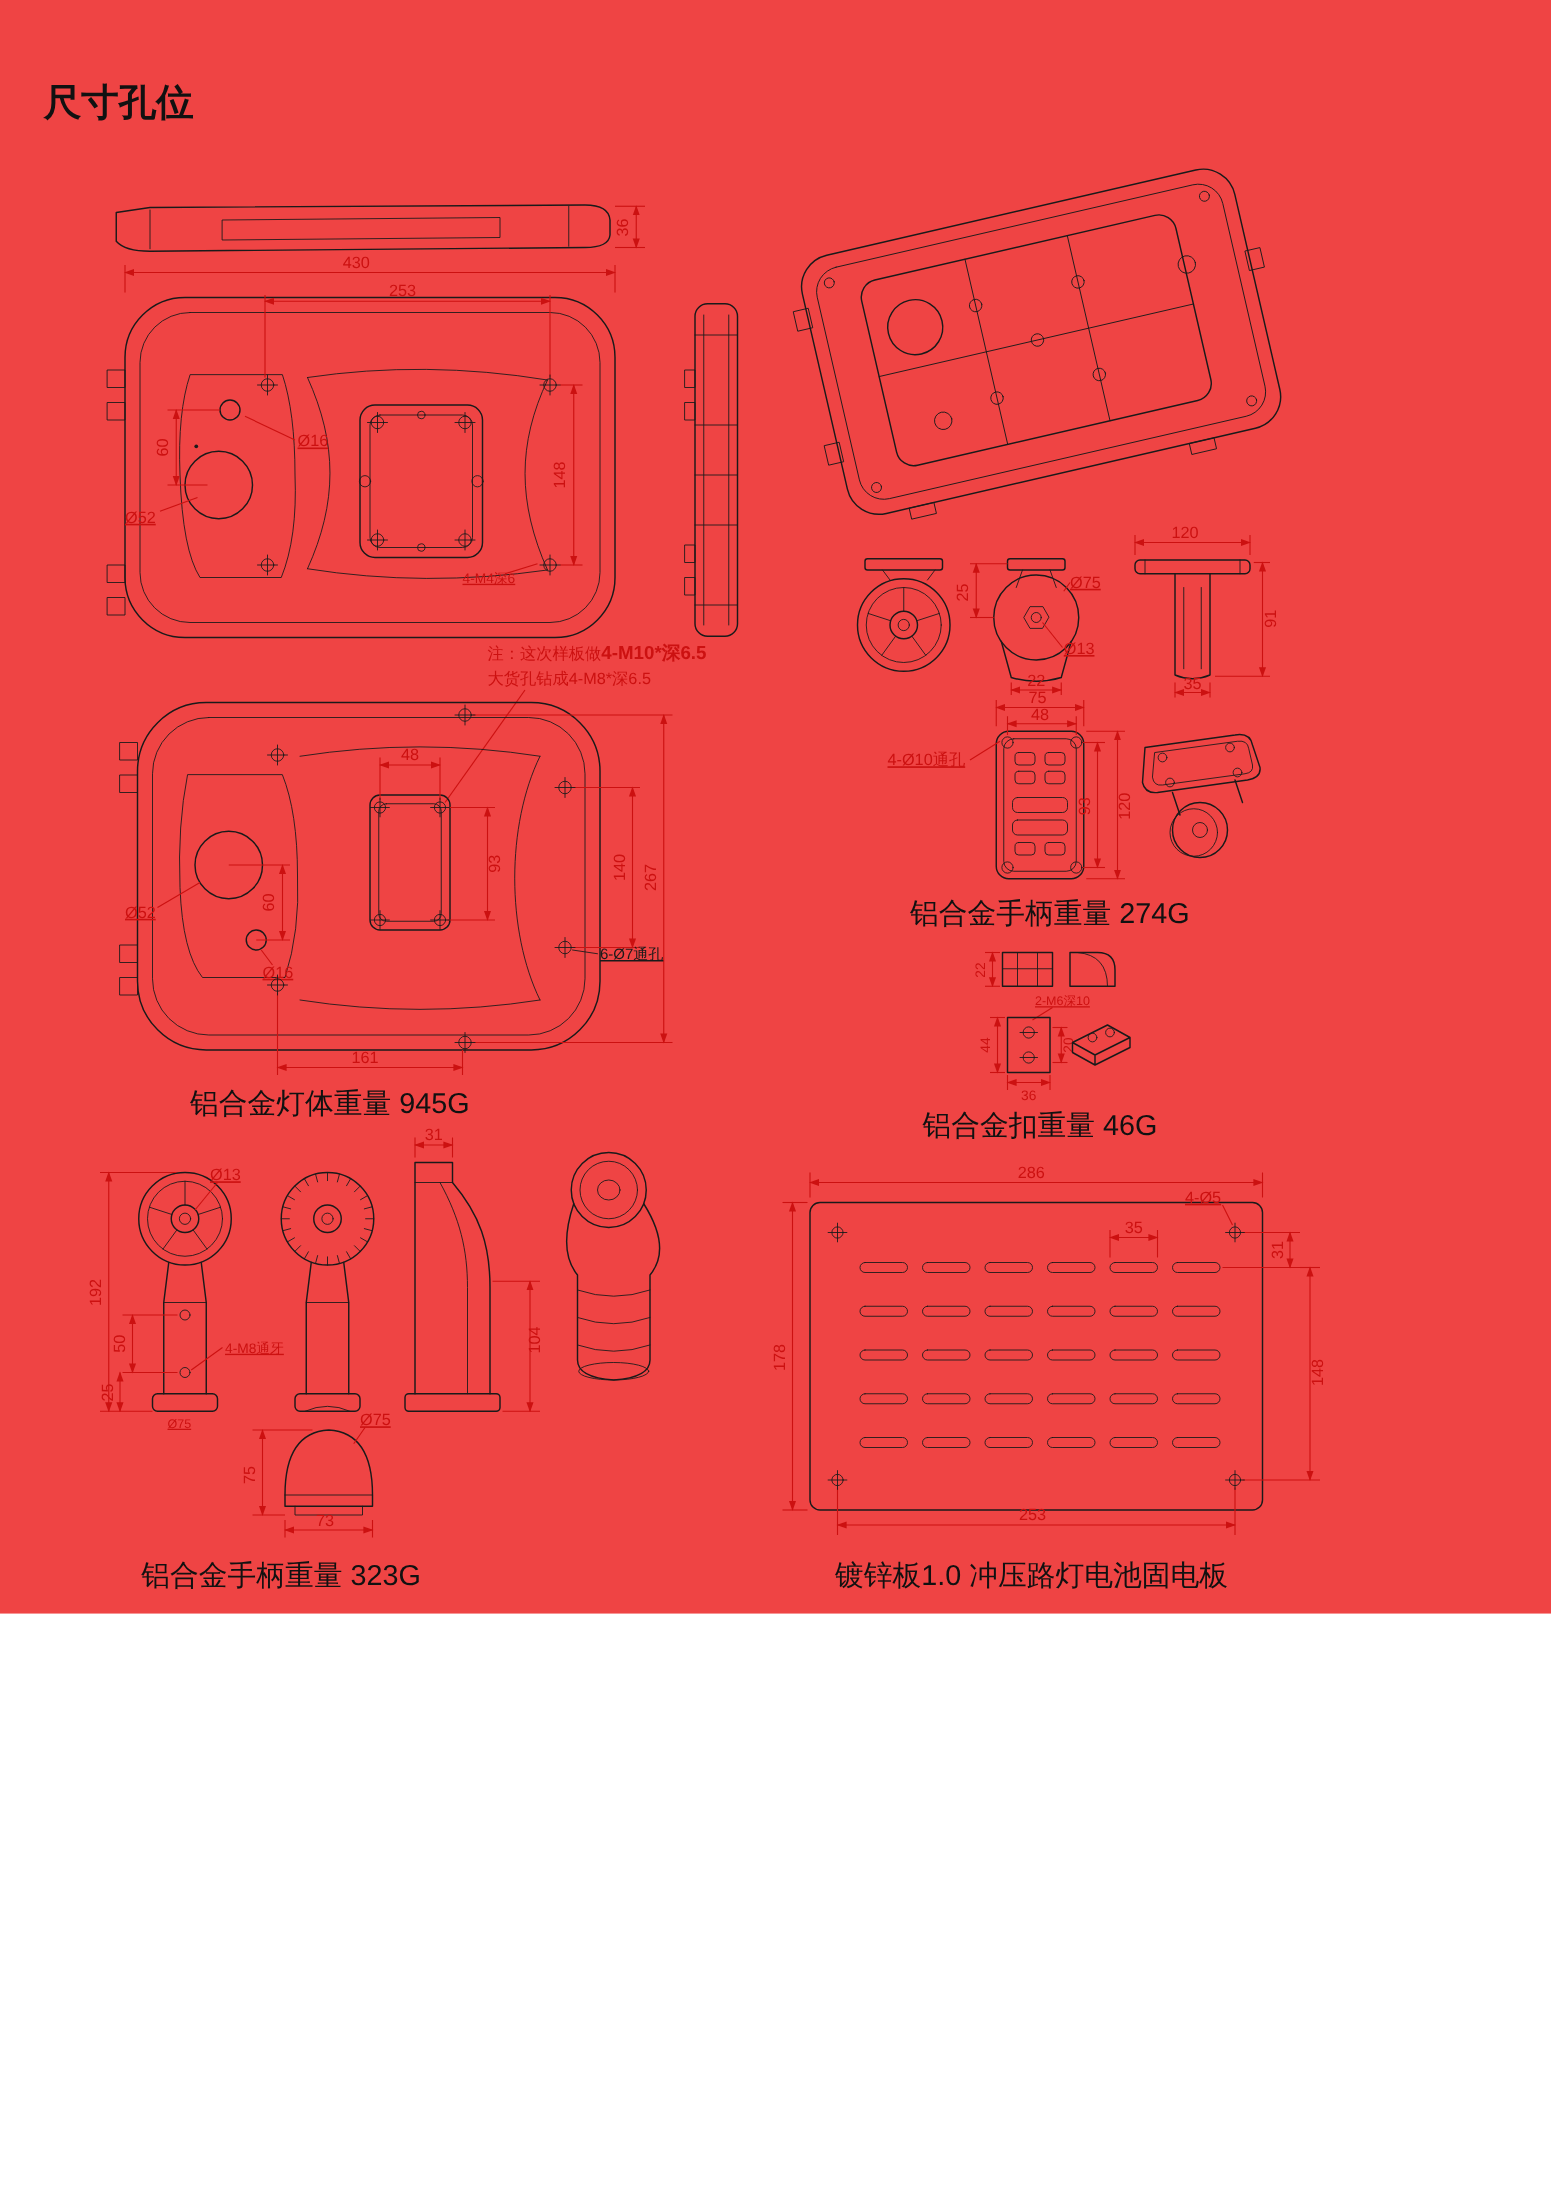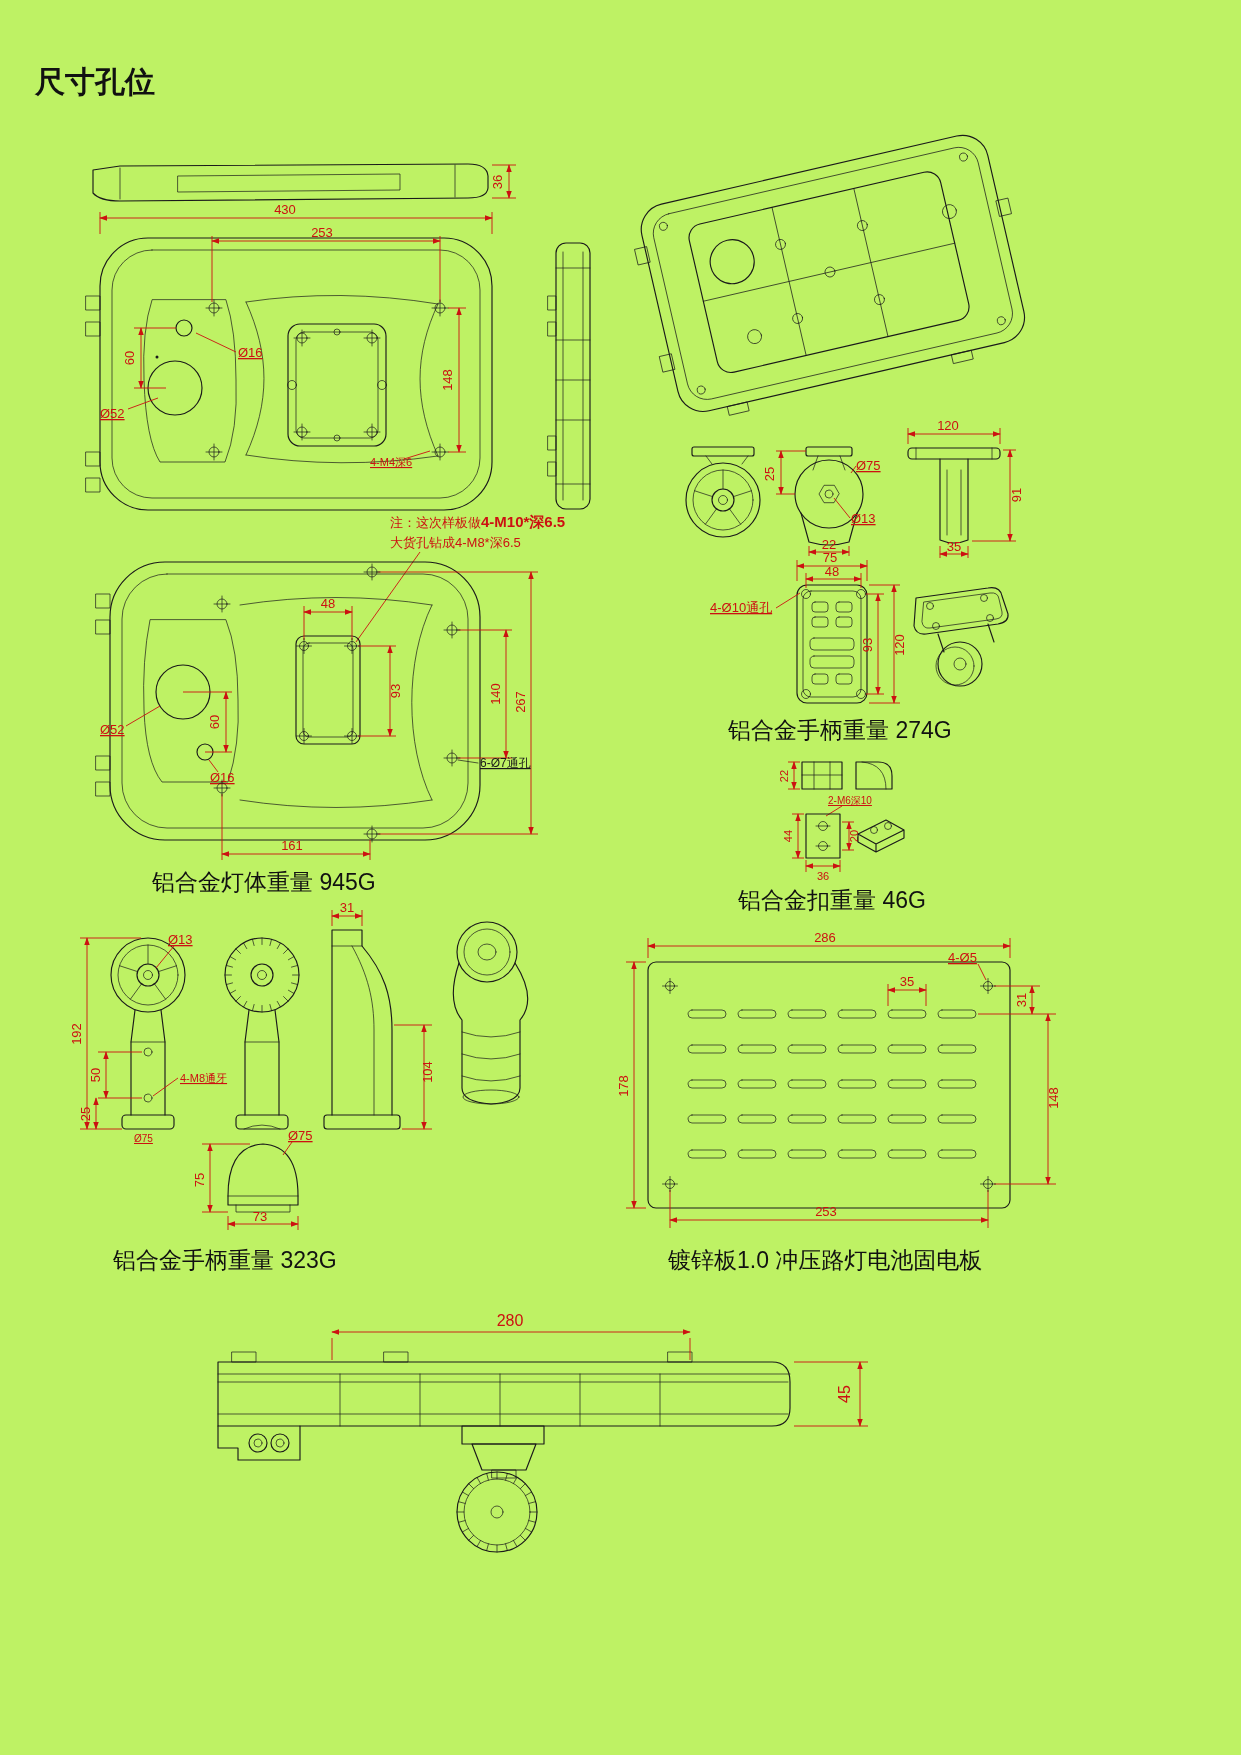--- a/index.html
+++ b/index.html
@@ -1,16 +1,16 @@
 <!DOCTYPE html>
 <html><head>
 <meta charset="utf-8">
 <style>
   html,body{margin:0;padding:0;background:#ffffff;}
-  .sheet{position:relative;width:1241px;height:1755px;background:#bef264;overflow:hidden;
+  .sheet{position:relative;width:1241px;height:1291px;background:#ef4444;overflow:hidden;
          font-family:"Liberation Sans",sans-serif;}
   svg{position:absolute;left:0;top:0;}
   .ln{stroke:#1a1a1a;stroke-width:1.15;fill:none;stroke-linecap:round;stroke-linejoin:round;}
   .thin{stroke-width:0.7;}
   .dim{stroke:#cc1111;stroke-width:0.9;fill:none;}
   .dl{marker-start:url(#ar);marker-end:url(#ar);}
   .dt{fill:#cc1111;font-size:13px;font-family:"Liberation Sans",sans-serif;}
   .dt15{font-size:16px;}
   .s11{font-size:11px;}
   .s10{font-size:10px;}

